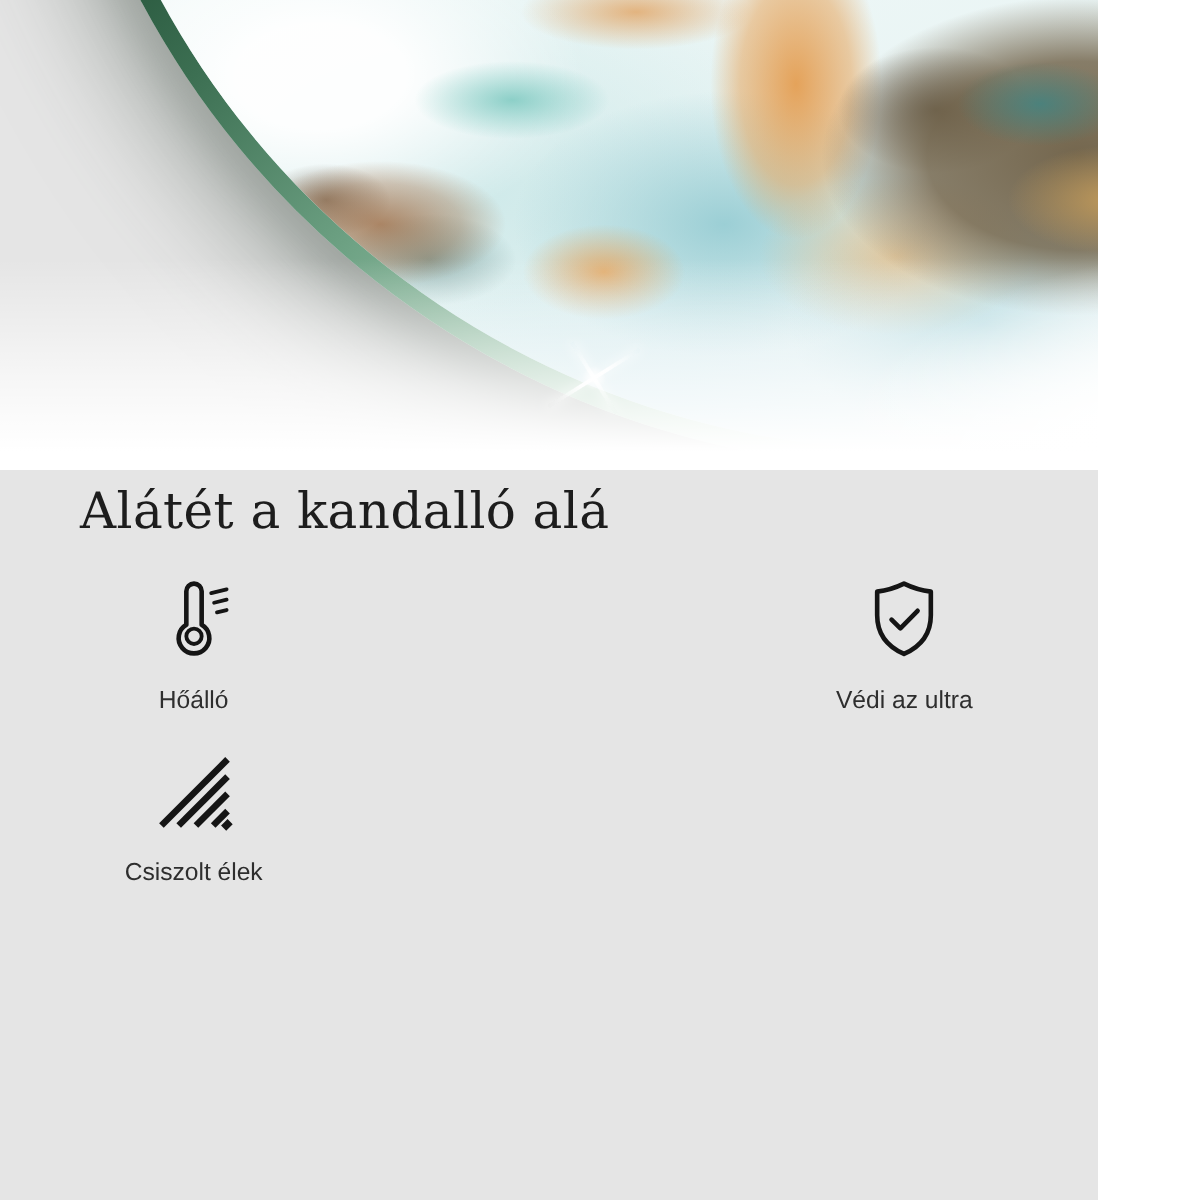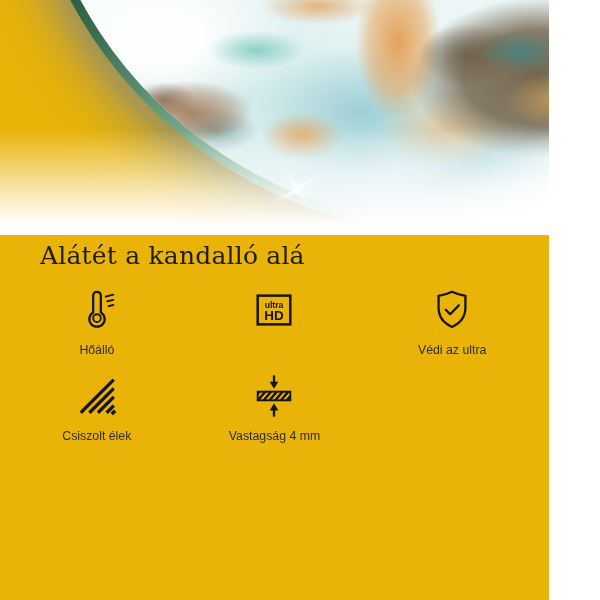--- a/index.html
+++ b/index.html
@@ -1,16 +1,16 @@
 <!DOCTYPE html>
 <html><head>
 <meta charset="utf-8">
 <style>
   html,body{margin:0;padding:0;background:#fff;}
-  .page{position:relative;width:549px;height:600px;overflow:hidden;background:#eab308;
+  .page{position:relative;width:549px;height:600px;overflow:hidden;background:#e5e5e5;
         font-family:"Liberation Sans",sans-serif;}
 
   
   .hero{position:relative;width:600px;height:235px;overflow:hidden;}
   .disc-shadow{position:absolute;left:19px;top:-646px;width:880px;height:880px;border-radius:50%;
         box-shadow:-18px 22px 48px rgba(125,135,128,.55),-6px 10px 18px rgba(125,135,128,.35);}
   .disc-rim{position:absolute;inset:0;clip-path:circle(440px at 459px -206px);
         background:linear-gradient(135deg,#1f4c33 0%,#3c6f52 16%,#6fa385 36%,#a9ceb6 58%,#d9ecdf 78%,#eef7f0 95%);}
   .disc-art{position:absolute;inset:0;clip-path:circle(431px at 459px -206px);
         background:
@@ -87,27 +87,20 @@
           <svg class="ico" width="46" height="46" viewBox="0 0 48 48">
             <path d="M20 9 a4 4 0 0 1 8 0 v17.5 a8 8 0 1 1 -8 0 Z" stroke-width="2.4" stroke-linejoin="round"></path>
             <circle cx="24" cy="32.5" r="4" stroke-width="2"></circle>
             <path d="M33 10 l8 -2 M34.5 15 l6.5 -1.6 M36 20 l5 -1.2" stroke-width="2" stroke-linecap="round"></path>
           </svg>
         </div>
         <div class="feat-label">Hőálló</div>
       </div>
 
       <div class="feature">
-        <div class="icon-box">
-          <svg class="ico" width="46" height="46" viewBox="0 0 48 48">
-            <rect x="7" y="9" width="34" height="30" stroke-width="2.6"></rect>
-            <text x="24" y="21.5" font-size="9" font-weight="600" text-anchor="middle">ultra</text>
-            <text x="24" y="34.5" font-size="14" font-weight="800" text-anchor="middle">HD</text>
-          </svg>
-        </div>
       </div>
 
       <div class="feature">
         <div class="icon-box">
           <svg class="ico" width="46" height="46" viewBox="0 0 48 48">
             <path d="M24 5 c4.5 2.2 9.2 3.6 14 4.2 V21.5 c0 9.6 -5.4 16.4 -14 20.2 C15.4 37.9 10 31.1 10 21.5 V9.2 C14.8 8.6 19.5 7.2 24 5 Z" stroke-width="2.4" stroke-linejoin="round"></path>
             <path d="M17.5 23.8 l4.6 4.6 9 -9.2" stroke-width="2.4" stroke-linecap="round" stroke-linejoin="round"></path>
           </svg>
         </div>
         <div class="feat-label">Védi az ultra</div>
@@ -120,36 +113,16 @@
             <path d="M7 41.5 L41.5 7" stroke-width="3.4"></path>
             <path d="M16 41.5 L41.5 16" stroke-width="3.4"></path>
             <path d="M25 41.5 L41.5 25" stroke-width="3.4"></path>
             <path d="M34 41.5 L41.5 34" stroke-width="3.4"></path>
             <path d="M40.8 41.5 L41.5 40.8" stroke-width="3.8" stroke-linecap="square"></path>
           </svg>
         </div>
         <div class="feat-label">Csiszolt élek</div>
       </div>
 
-      <div class="feature">
-        <div class="icon-box">
-          <svg class="ico" width="46" height="46" viewBox="0 0 48 48">
-            <defs>
-                <clipPath id="barclip">
-                  <rect x="7" y="19.5" width="34" height="9"></rect>
-                </clipPath>
-              </defs>
-            <rect x="7" y="19.5" width="34" height="9" stroke-width="2"></rect>
-            <g clip-path="url(#barclip)">
-              <path d="M0 30 L11 17 M6 30 L17 17 M12 30 L23 17 M18 30 L29 17 M24 30 L35 17 M30 30 L41 17 M36 30 L47 17" stroke-width="2.6"></path>
-            </g>
-            <path d="M24 2.5 v7.5" stroke-width="2.4"></path>
-            <path d="M19.5 9 h9 L24 16.5 Z" fill="#151515" stroke="none"></path>
-            <path d="M24 45.5 v-7.5" stroke-width="2.4"></path>
-            <path d="M19.5 39 h9 L24 31.5 Z" fill="#151515" stroke="none"></path>
-          </svg>
-        </div>
-        <div class="feat-label">Vastagság 4 mm</div>
-      </div>
 
     </div>
   </div>
 </div>
 
 </body></html>

